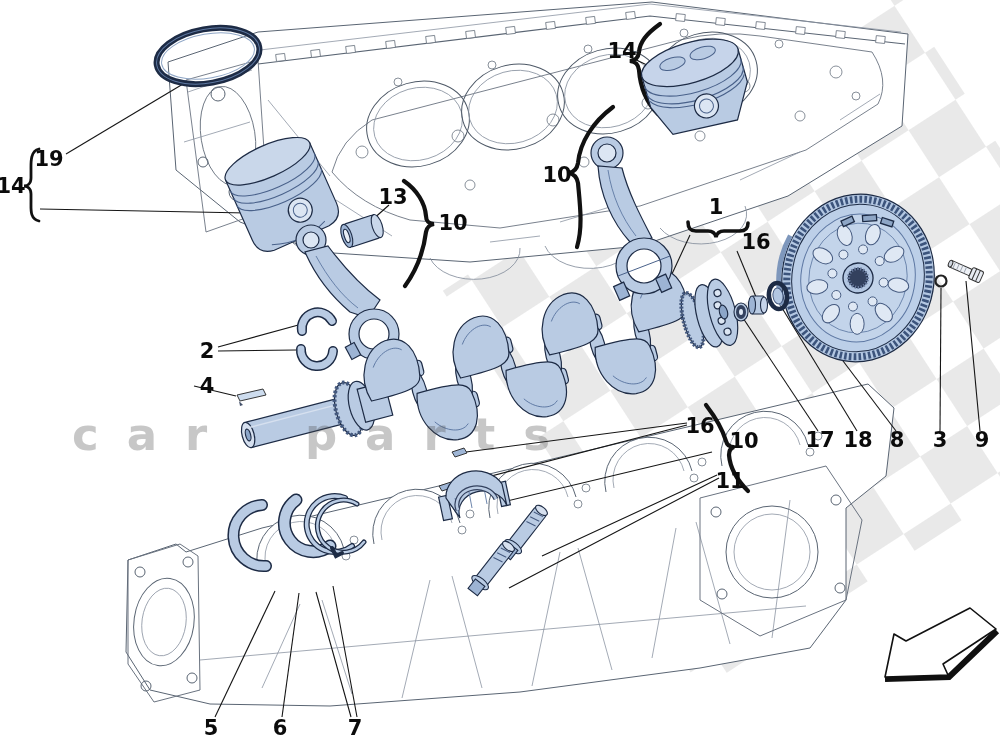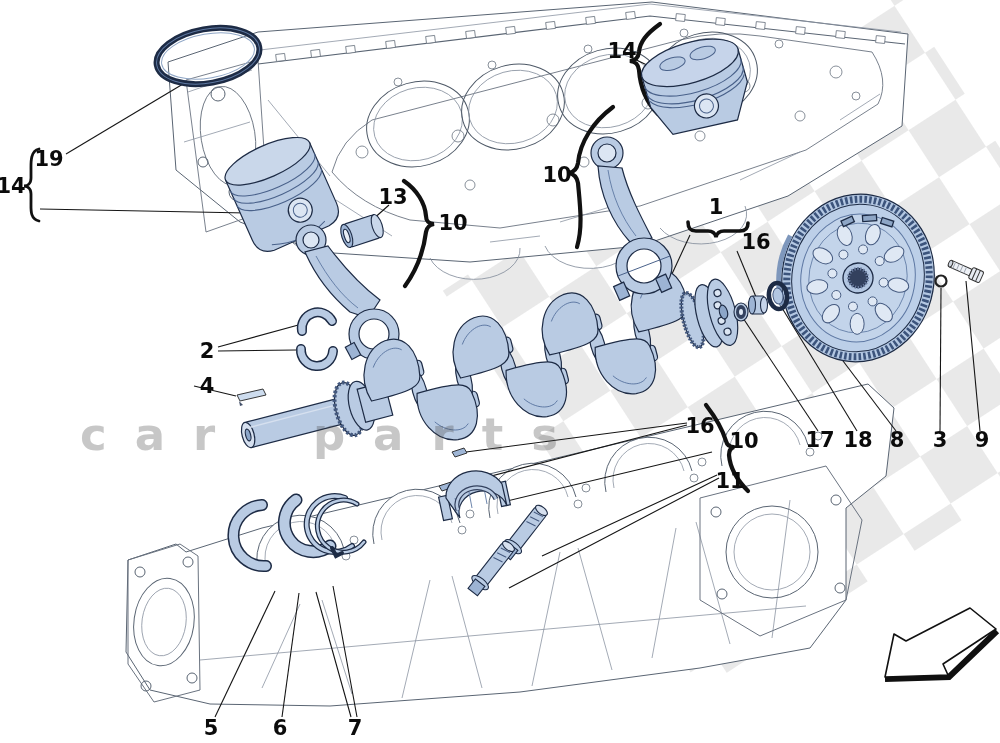--- a/index.html
+++ b/index.html
@@ -1,21 +1,21 @@
 <!DOCTYPE html>
 <html><head>
 <meta charset="utf-8">
 <style>
   html,body{margin:0;padding:0;background:#fff;}
   .stage{position:relative;width:1000px;height:743px;background:#ffffff;overflow:hidden;
          font-family:"DejaVu Sans","Liberation Sans",sans-serif;}
   .stage svg{position:absolute;left:0;top:0;}
   .wm-brand{position:absolute;left:62px;top:294px;font-weight:bold;font-size:160px;line-height:1;
             letter-spacing:-2px;color:rgba(206,30,45,0.27);white-space:nowrap;pointer-events:none;}
-  .wm-tag{position:absolute;left:80px;top:412px;font-weight:600;font-size:45px;line-height:1;
+  .wm-tag{position:absolute;left:72px;top:412px;font-weight:600;font-size:45px;line-height:1;
           letter-spacing:28px;word-spacing:26px;color:rgba(70,70,70,0.30);white-space:nowrap;pointer-events:none;}
   .callout{position:absolute;transform:translate(-50%,-50%);font-weight:bold;font-size:21px;
            color:#0b0b0b;line-height:1;}
 </style>
 </head>
 <body>
 
 <div class="stage">
 
 <svg width="1000" height="743" viewBox="0 0 1000 743">

